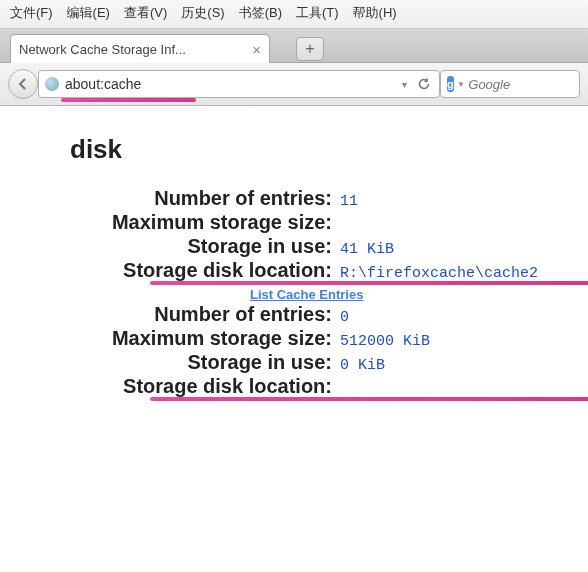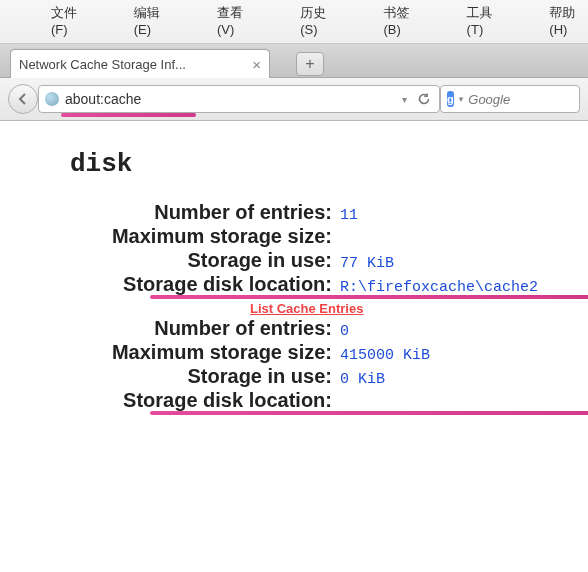--- a/index.html
+++ b/index.html
@@ -12,21 +12,21 @@
     overflow: hidden;
   }
   .menubar {
     display: flex;
     gap: 14px;
     padding: 4px 10px 6px;
     color: #333;
     background: linear-gradient(#f7f7f7, #efefef);
     border-bottom: 1px solid #c9c9c9;
   }
-  .menubar span { cursor: default; margin-left: 41px; }
+  .menubar span { cursor: default; }
   .tabstrip {
     position: relative;
     height: 34px;
     background: linear-gradient(#d8d8d8, #c4c4c4);
     border-bottom: 1px solid #a8a8a8;
     padding-left: 20px;
   }
   .tab {
     position: absolute;
     top: 5px;
@@ -133,21 +133,20 @@
     font-style: italic; color:#999; font-size:13px;
     background: transparent;
   }
   .content {
     padding: 14px 6px 10px 60px;
     color:#222;
   }
   h2.section {
     font-size: 26px; font-weight: bold;
     margin: 14px 0 22px 10px;
-    font-family: Liberation Mono, monospace;
   }
   .kv { margin-left: 40px; }
   .row { display:flex; align-items:baseline; margin: 1px 0; position:relative; }
   .key {
     width: 240px;
     text-align: right;
     font-weight: bold;
     font-size: 20px;
     padding-right: 8px;
   }
@@ -157,21 +156,21 @@
     color:#1d4ed8;
   }
   .pink-under {
     position:absolute;
     height:4px;
     background: linear-gradient(90deg,#e64a9b,#d13a88);
     border-radius:3px;
     bottom:-3px;
   }
   .link {
-    color:#ef4444;
+    color:#3b82f6;
     font-weight:bold;
     text-decoration: underline;
     margin-left: 150px;
     display:inline-block;
     margin-top:4px;
     cursor:pointer;
   }
 </style>
 </head>
 <body>
@@ -226,38 +225,38 @@
   <div class="kv">
     <div class="row">
       <div class="key">Number of entries:</div>
       <div class="val">11</div>
     </div>
     <div class="row">
       <div class="key">Maximum storage size:</div>
     </div>
     <div class="row">
       <div class="key">Storage in use:</div>
-      <div class="val">77 KiB</div>
+      <div class="val">41 KiB</div>
     </div>
     <div class="row">
       <div class="key">Storage disk location:</div>
       <div class="val">R:\firefoxcache\cache2</div>
       <div class="pink-under" style="left:50px;width:440px;"></div>
     </div>
     <a class="link">List Cache Entries</a>
   </div>
 
   <div class="kv">
     <div class="row">
       <div class="key">Number of entries:</div>
       <div class="val">0</div>
     </div>
     <div class="row">
       <div class="key">Maximum storage size:</div>
-      <div class="val">415000 KiB</div>
+      <div class="val">512000 KiB</div>
     </div>
     <div class="row">
       <div class="key">Storage in use:</div>
       <div class="val">0 KiB</div>
     </div>
     <div class="row">
       <div class="key">Storage disk location:</div>
       <div class="pink-under" style="left:50px;width:480px;"></div>
     </div>
   </div>

